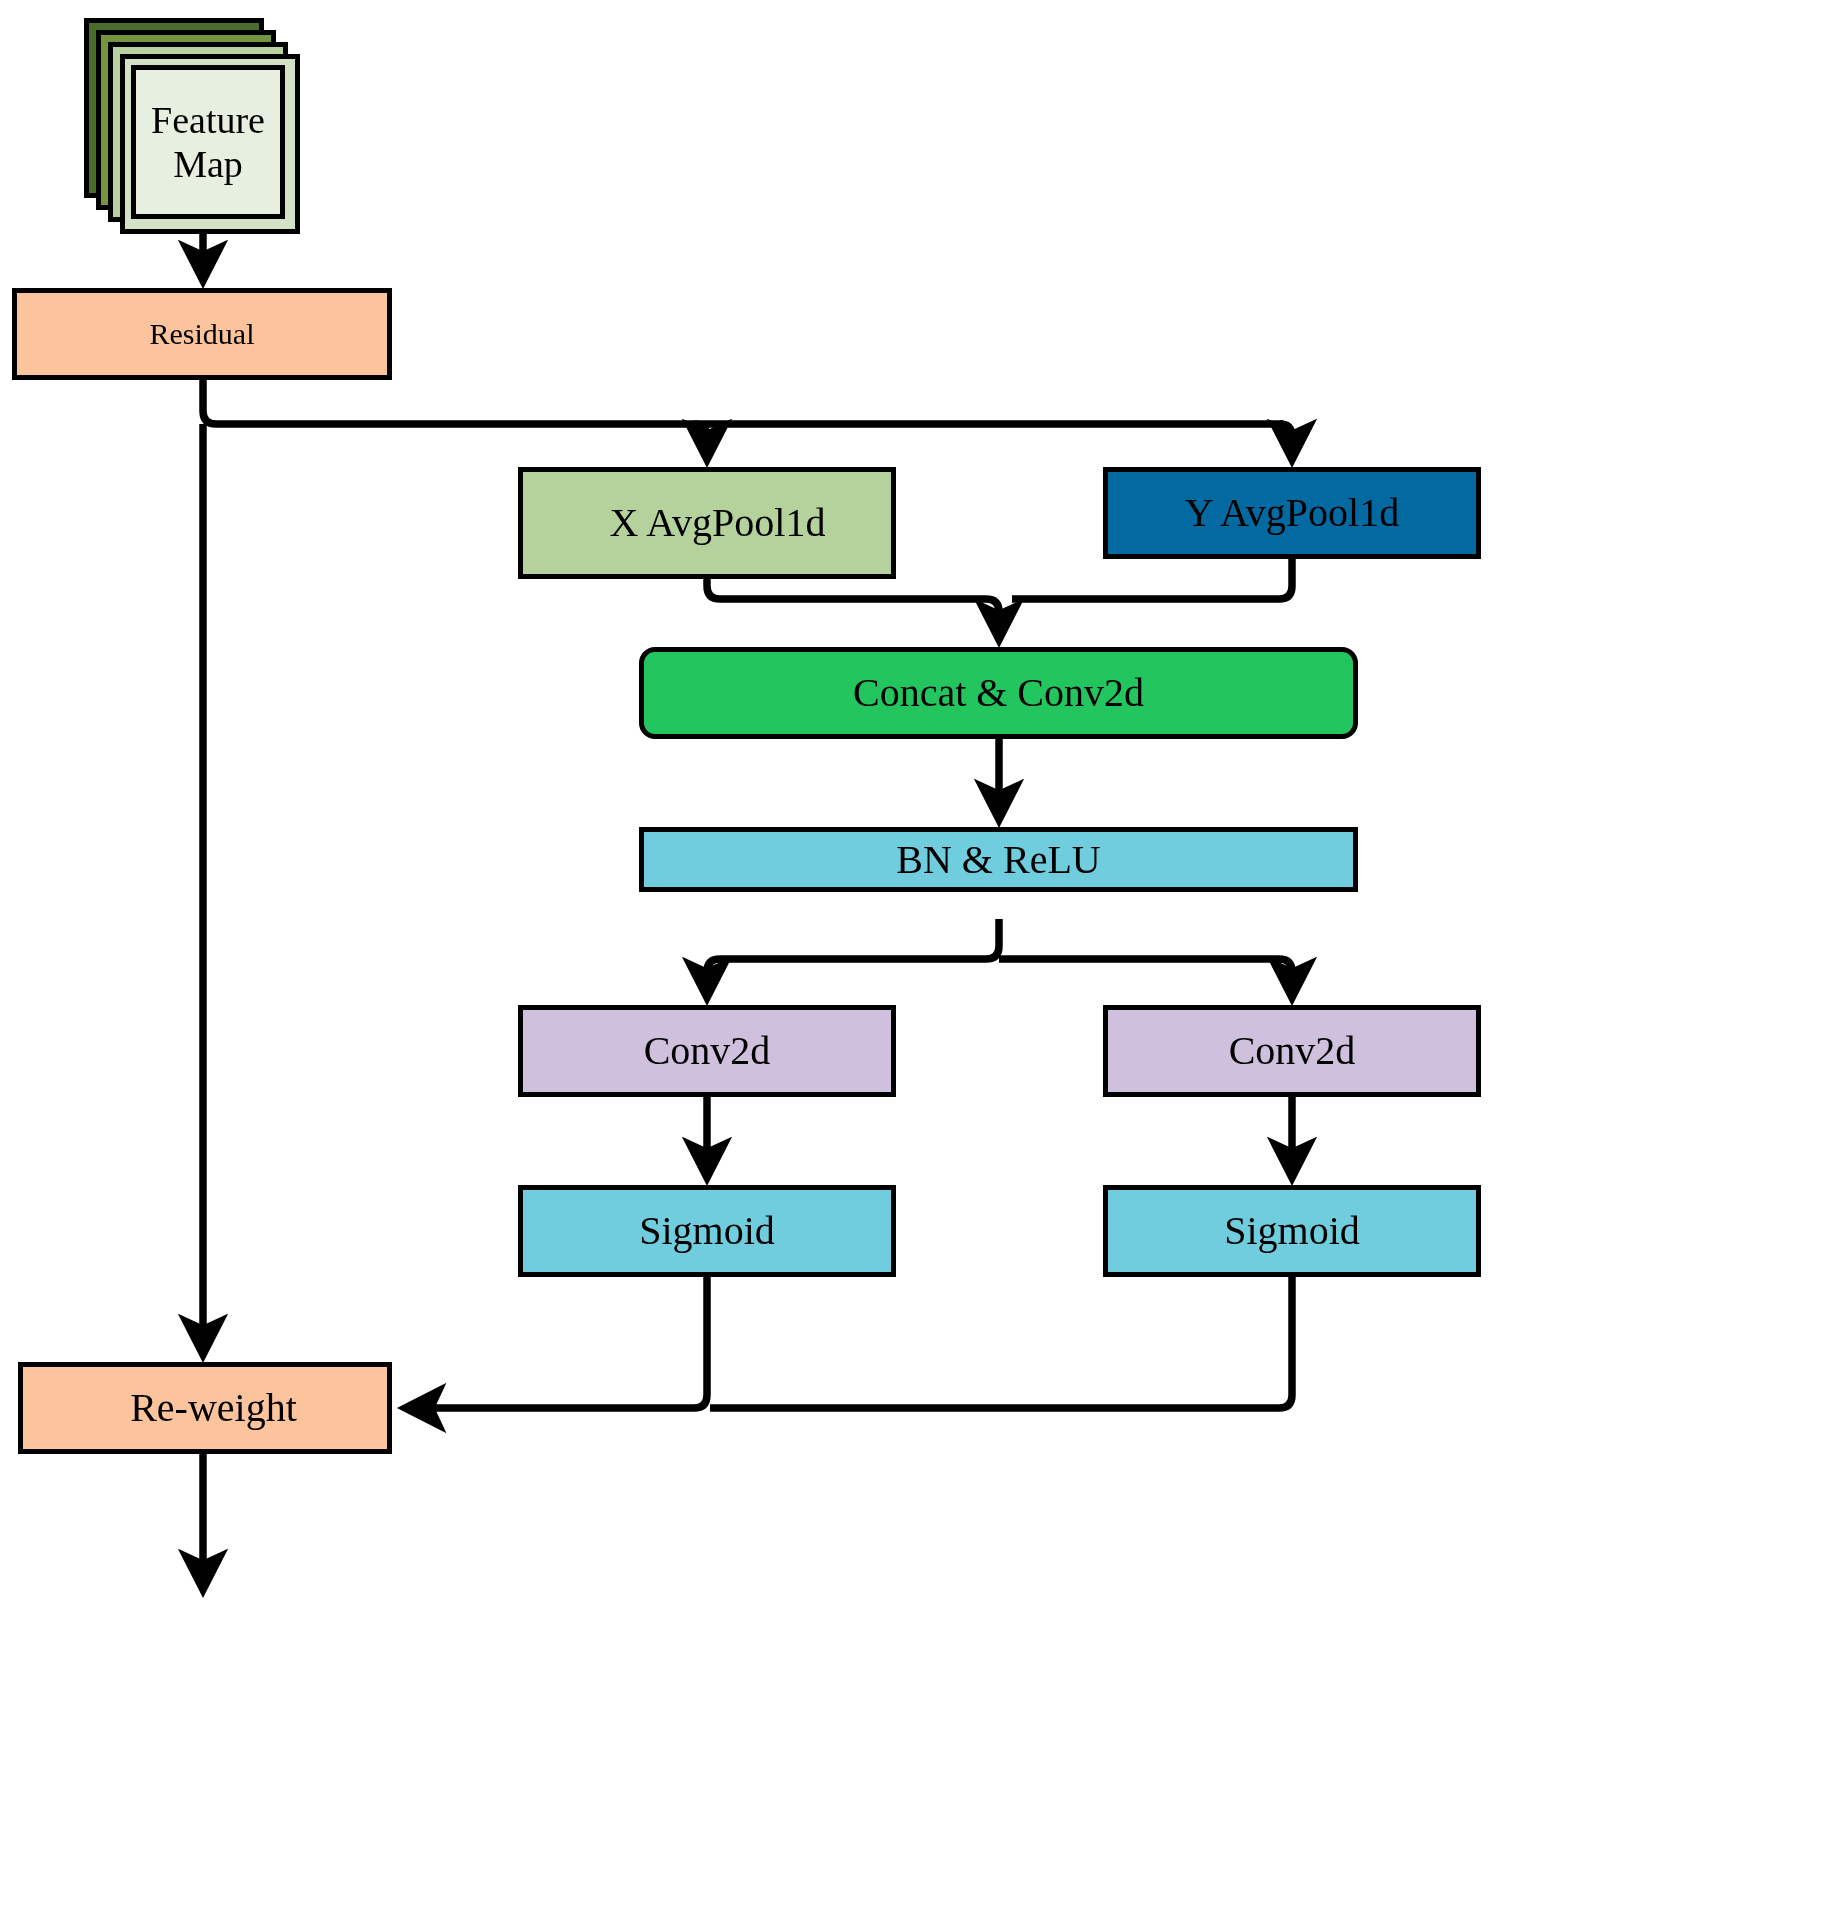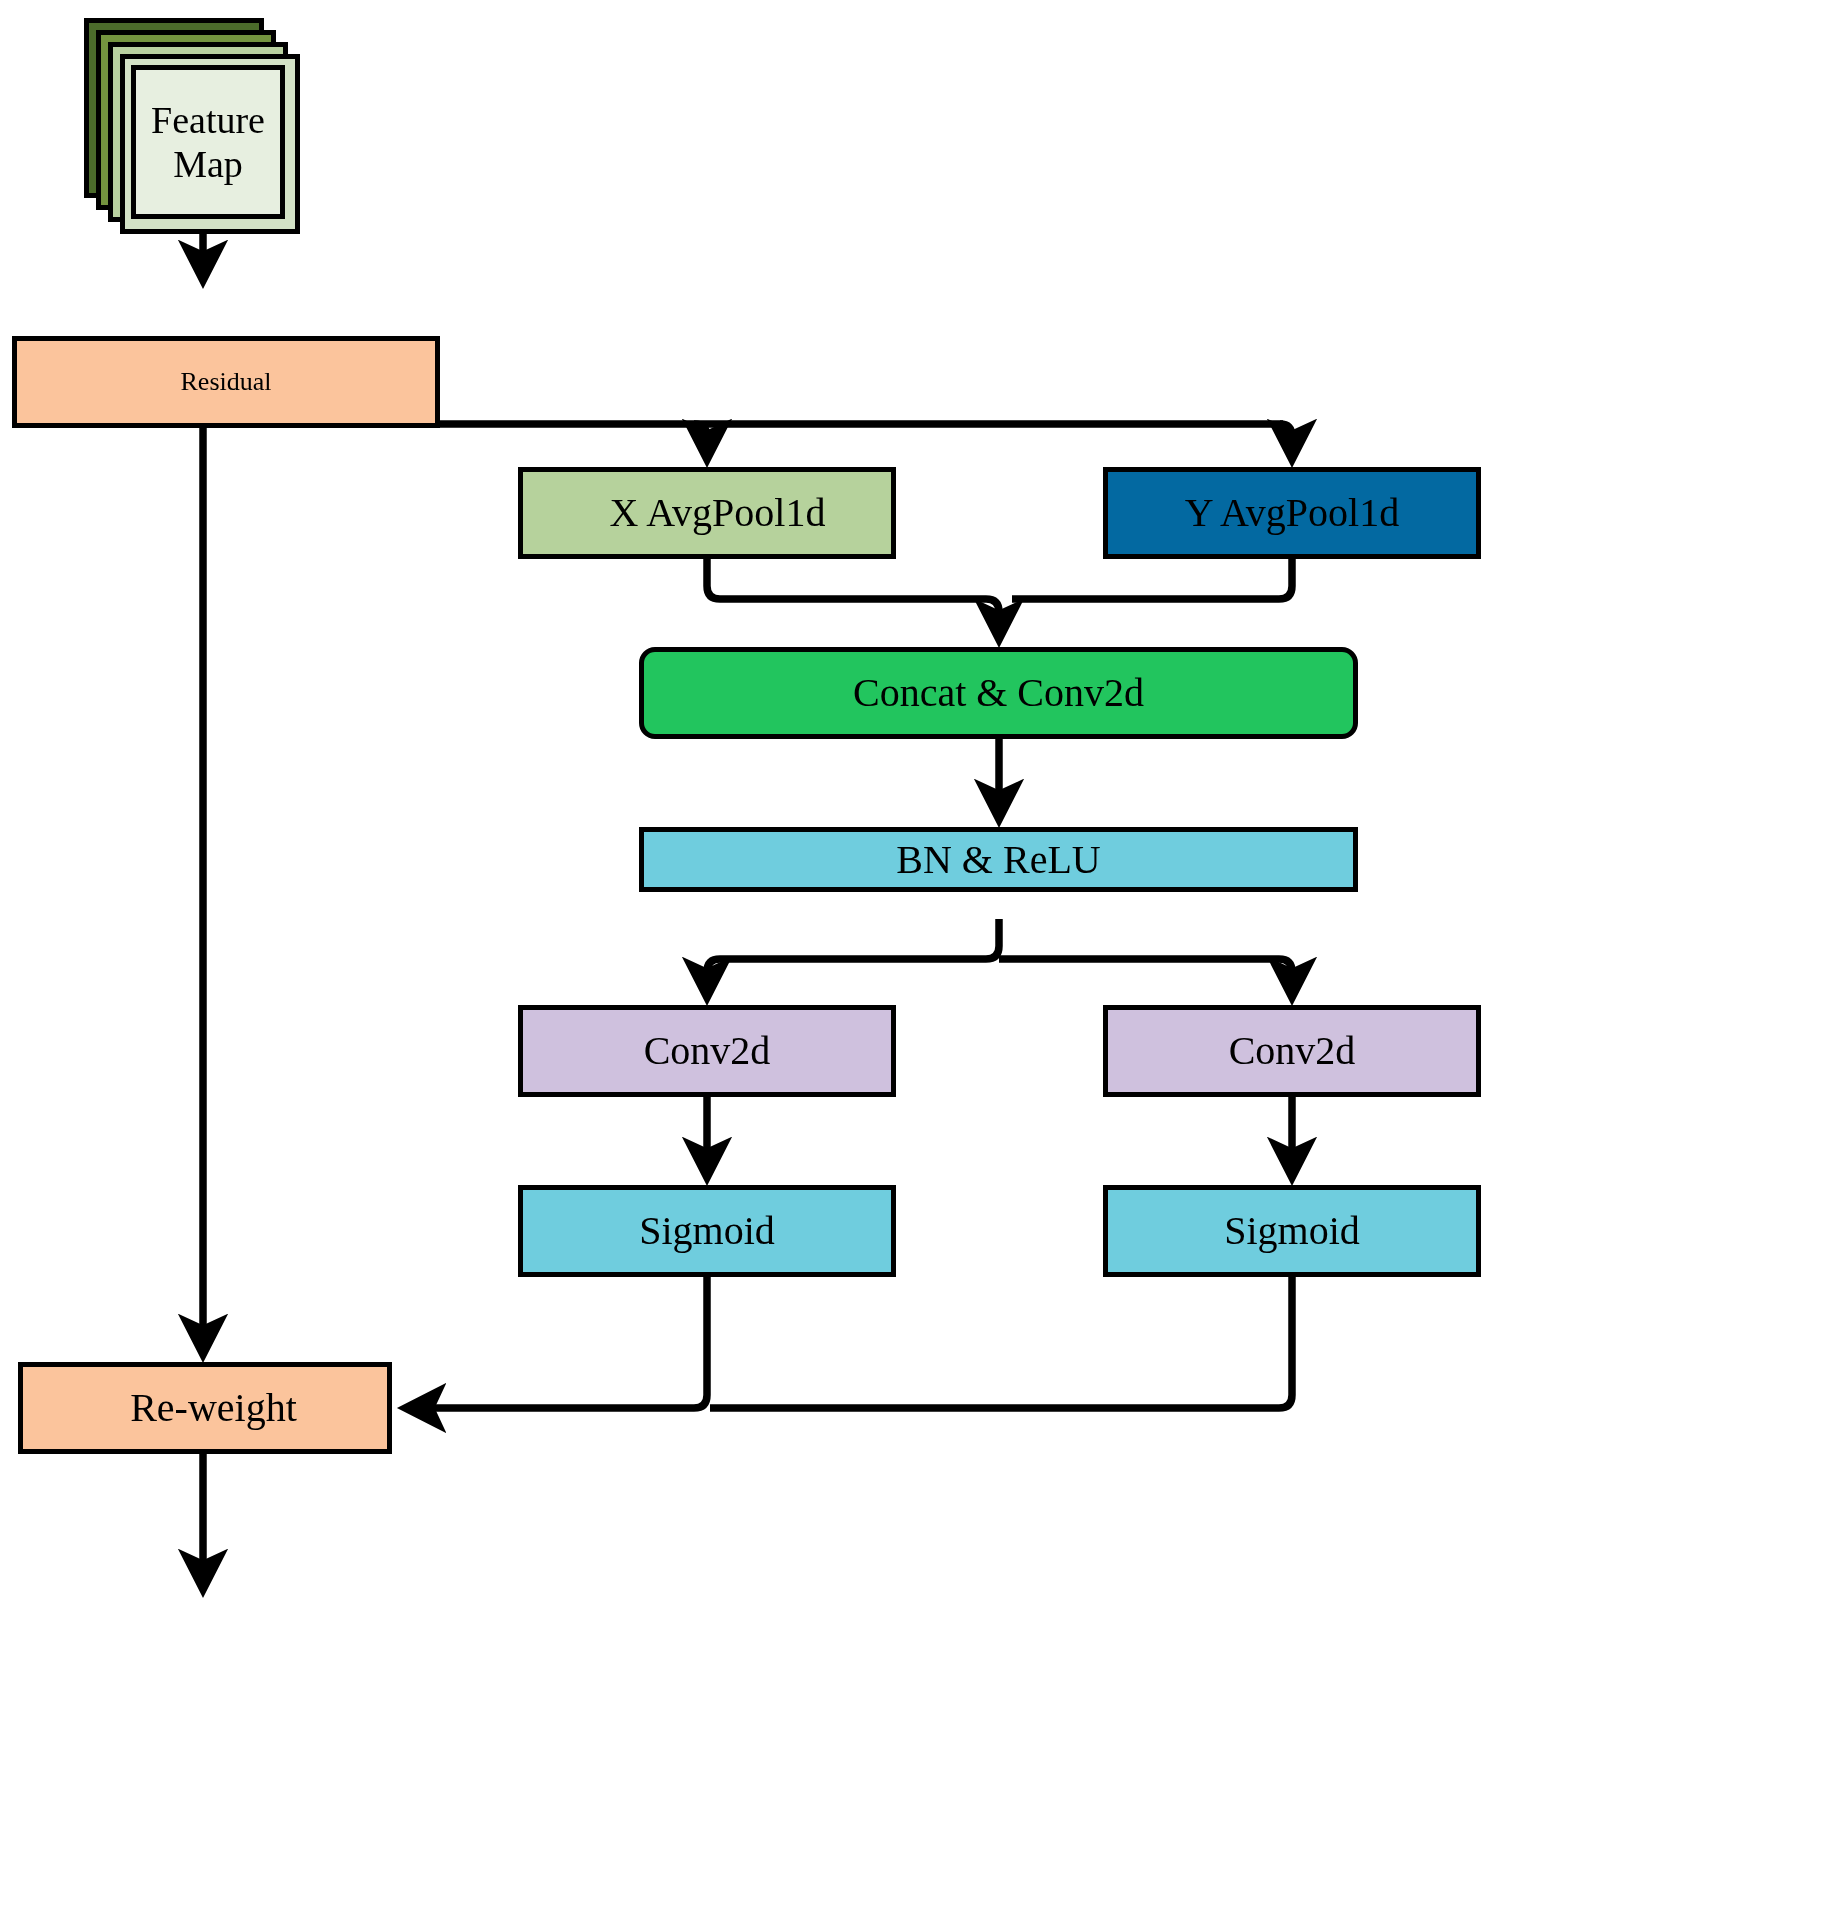--- a/index.html
+++ b/index.html
@@ -96,25 +96,25 @@
 
   <div class="fmcard" style="left:84px; top:18px; width:180px; height:180px; background:#4B6B2B;"></div>
   <div class="fmcard" style="left:96px; top:30px; width:180px; height:180px; background:#74943F;"></div>
   <div class="fmcard" style="left:108px; top:42px; width:180px; height:180px; background:#B9D1A0;"></div>
   <div class="fmcard" style="left:120px; top:54px; width:180px; height:180px; background:#D3E2C6;"></div>
   <div class="fmcard" style="left:131px; top:65px; width:154px; height:154px; background:#E7EFE0; font-size:38px;">
     <span class="node-label">Feature
 Map</span>
   </div>
 
-  <div class="node" style="left:12px; top:288px; width:428px; height:92px; background:#FBC49C; font-size:26px;margin-top:48px;">
+  <div class="node" style="left:12px; top:288px; width:380px; height:92px; background:#FBC49C; font-size:30px;">
     <span class="node-label">Residual</span>
   </div>
 
-  <div class="node" style="left:518px; top:467px; width:378px; height:92px; background:#B6D29C; font-size:40px;padding-left:21px;">
+  <div class="node" style="left:518px; top:467px; width:378px; height:112px; background:#B6D29C; font-size:40px;padding-left:21px;">
     <span class="node-label">X AvgPool1d</span>
   </div>
 
   <div class="node" style="left:1103px; top:467px; width:378px; height:92px; background:#0369a1; font-size:40px;">
     <span class="node-label">Y AvgPool1d</span>
   </div>
 
   <div class="node" style="left:639px; top:647px; width:719px; height:92px; background:#22c55e; font-size:40px;border-radius:16px;">
     <span class="node-label">Concat &amp; Conv2d</span>
   </div>

